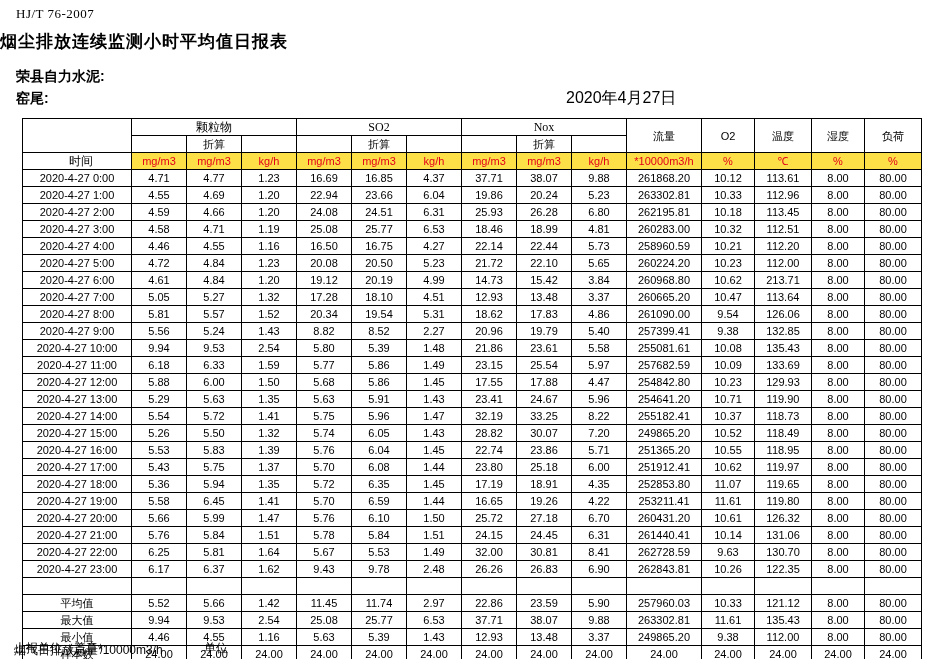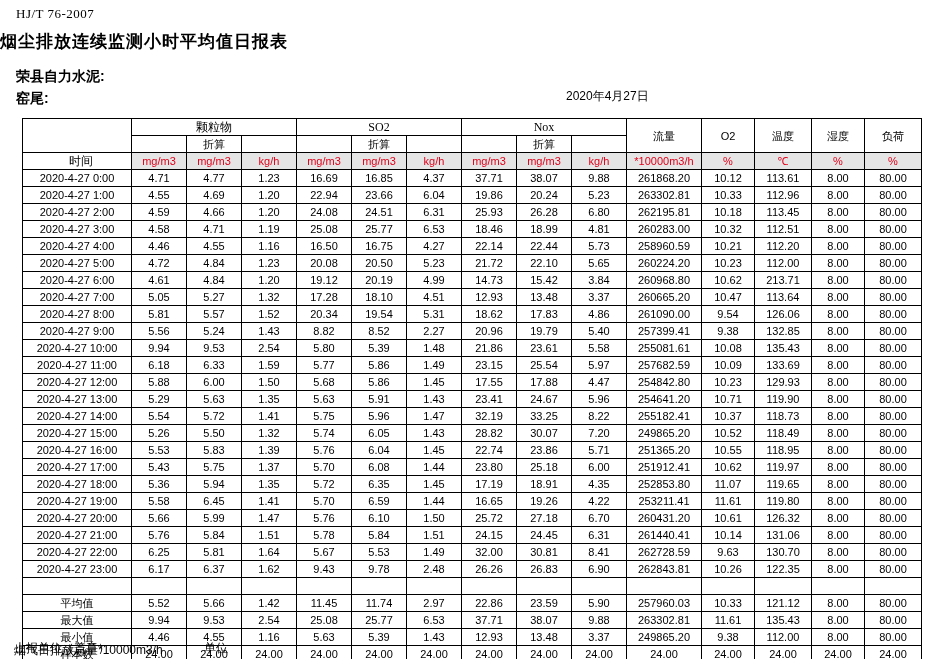--- a/index.html
+++ b/index.html
@@ -44,21 +44,21 @@
     position: absolute;
     left: 16px;
     top: 90px;
     font-size: 14px;
     font-weight: bold;
   }
   .report-date {
     position: absolute;
     left: 566px;
     top: 88px;
-    font-size: 12px;
+    font-size: 16px;
     font-family: "Liberation Sans", sans-serif;
   }
   table.main {
     position: absolute;
     left: 22px;
     top: 118px;
     border-collapse: collapse;
     font-size: 11px;
     font-family: "Liberation Sans", sans-serif;
   }
@@ -66,21 +66,21 @@
     border: 1px solid #000;
     padding: 0;
     height: 16px;
     line-height: 16px;
     text-align: center;
     font-weight: normal;
     white-space: nowrap;
   }
   .grp-head { height: 17px; }
   .unit-row td {
-    background: #e5e5e5;
+    background: #fde047;
     color: #e2001a;
     height: 16px;
   }
   .unit-row td.time-h {
     color: #000;
     background: #ffffff;
     font-size: 12px;
     padding-left: 8px;
   }
   .col-time { width: 108px; }

